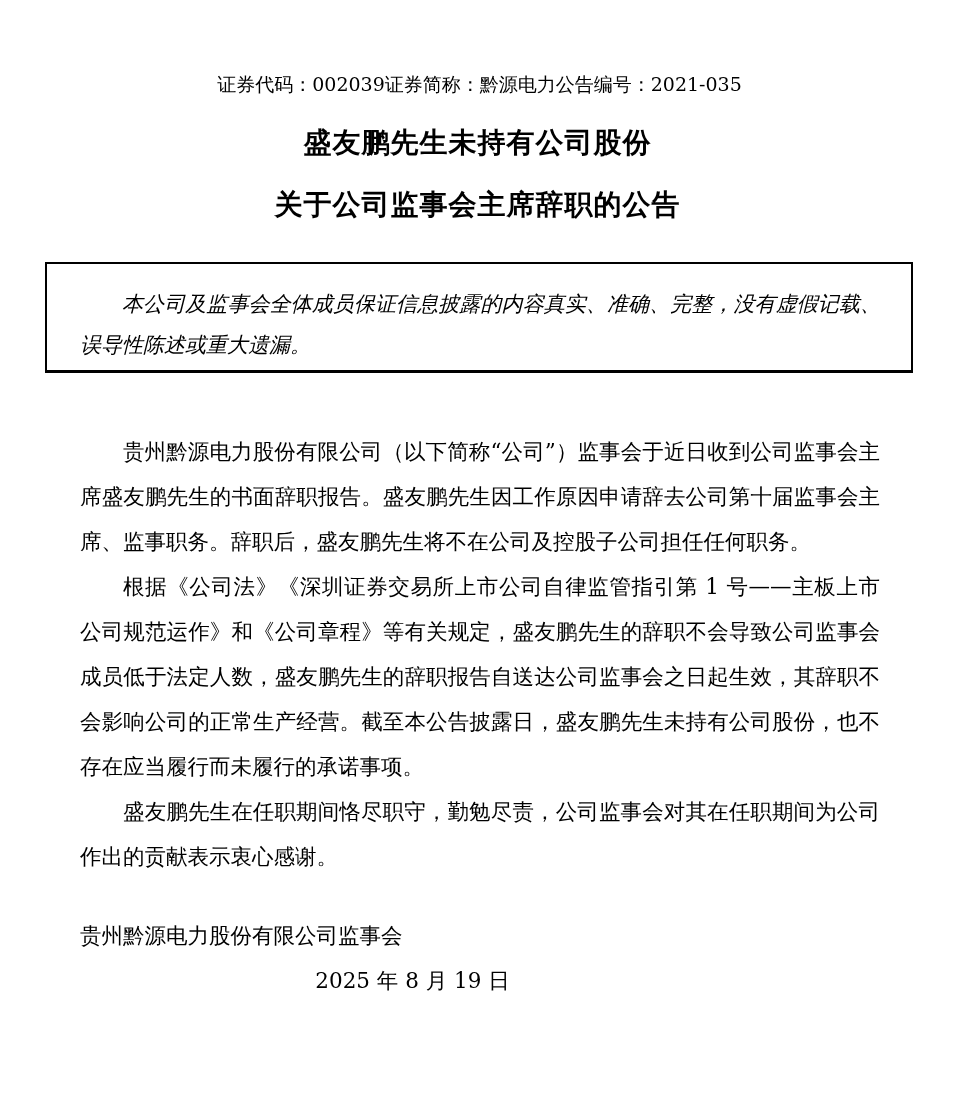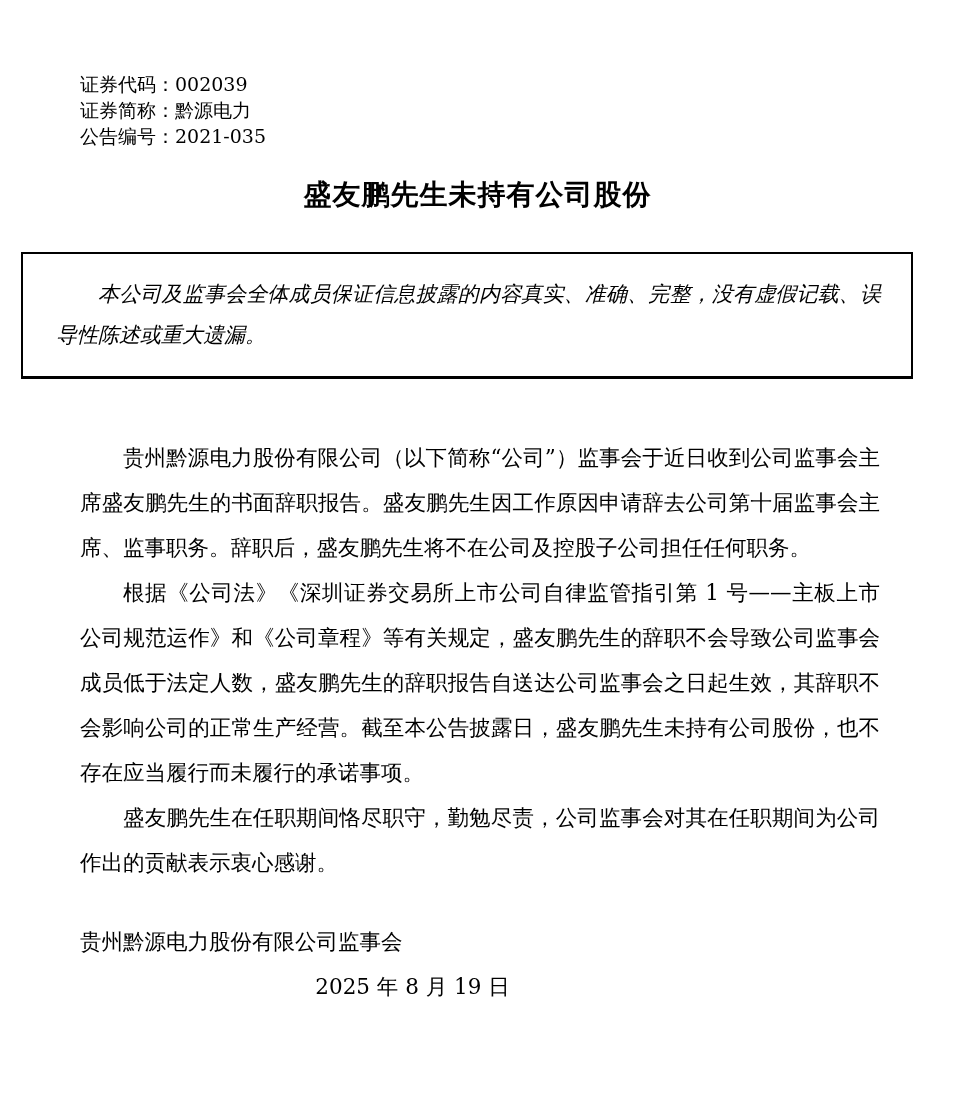--- a/index.html
+++ b/index.html
@@ -17,43 +17,42 @@
     overflow: hidden;
     font-family: "DejaVu Serif", "Liberation Serif", serif;
   }
   .doc-header {
     display: flex;
     justify-content: center;
     align-items: baseline;
     padding: 72px 76px 0 80px;
     font-size: 19px;
     white-space: nowrap;
-    flex-direction: column;
   }
   .doc-title {
     margin: 26px 0 0 0;
     text-align: center;
     font-size: 28px;
     font-weight: bold;
     font-family: "DejaVu Sans", "Liberation Sans", sans-serif;
     letter-spacing: 1px;
   }
   .doc-subtitle {
     margin: 24px 0 0 0;
     text-align: center;
     font-size: 28px;
     font-weight: bold;
     font-family: "DejaVu Sans", "Liberation Sans", sans-serif;
     letter-spacing: 1px;
   }
   .disclaimer-box {
-    margin: 38px 42px 0 21px;
+    margin: 38px 42px 0 45px;
     border: 2px solid #000000;
     border-bottom-width: 3px;
-    padding: 20px 30px 20px 33px;
+    padding: 20px 30px 4px 33px;
     box-sizing: border-box;
   }
   .disclaimer-box p {
     margin: 0;
     text-indent: 2em;
     font-size: 21px;
     line-height: 41px;
     font-style: italic;
     text-align: justify;
   }
@@ -86,20 +85,21 @@
 
 <div class="page">
 
   <div class="doc-header">
     <span>证券代码：002039</span>
     <span>证券简称：黔源电力</span>
     <span>公告编号：2021-035</span>
   </div>
 
   <h1 class="doc-title">盛友鹏先生未持有公司股份</h1>
+  <h2 class="doc-subtitle">关于公司监事会主席辞职的公告</h2>
 
   <div class="disclaimer-box">
     <p>本公司及监事会全体成员保证信息披露的内容真实、准确、完整，没有虚假记载、误导性陈述或重大遗漏。</p>
   </div>
 
   <div class="doc-body">
     <p>贵州黔源电力股份有限公司（以下简称“公司”）监事会于近日收到公司监事会主席盛友鹏先生的书面辞职报告。盛友鹏先生因工作原因申请辞去公司第十届监事会主席、监事职务。辞职后，盛友鹏先生将不在公司及控股子公司担任任何职务。</p>
     <p>根据《公司法》《深圳证券交易所上市公司自律监管指引第 1 号——主板上市公司规范运作》和《公司章程》等有关规定，盛友鹏先生的辞职不会导致公司监事会成员低于法定人数，盛友鹏先生的辞职报告自送达公司监事会之日起生效，其辞职不会影响公司的正常生产经营。截至本公告披露日，盛友鹏先生未持有公司股份，也不存在应当履行而未履行的承诺事项。</p>
     <p>盛友鹏先生在任职期间恪尽职守，勤勉尽责，公司监事会对其在任职期间为公司作出的贡献表示衷心感谢。</p>
 

